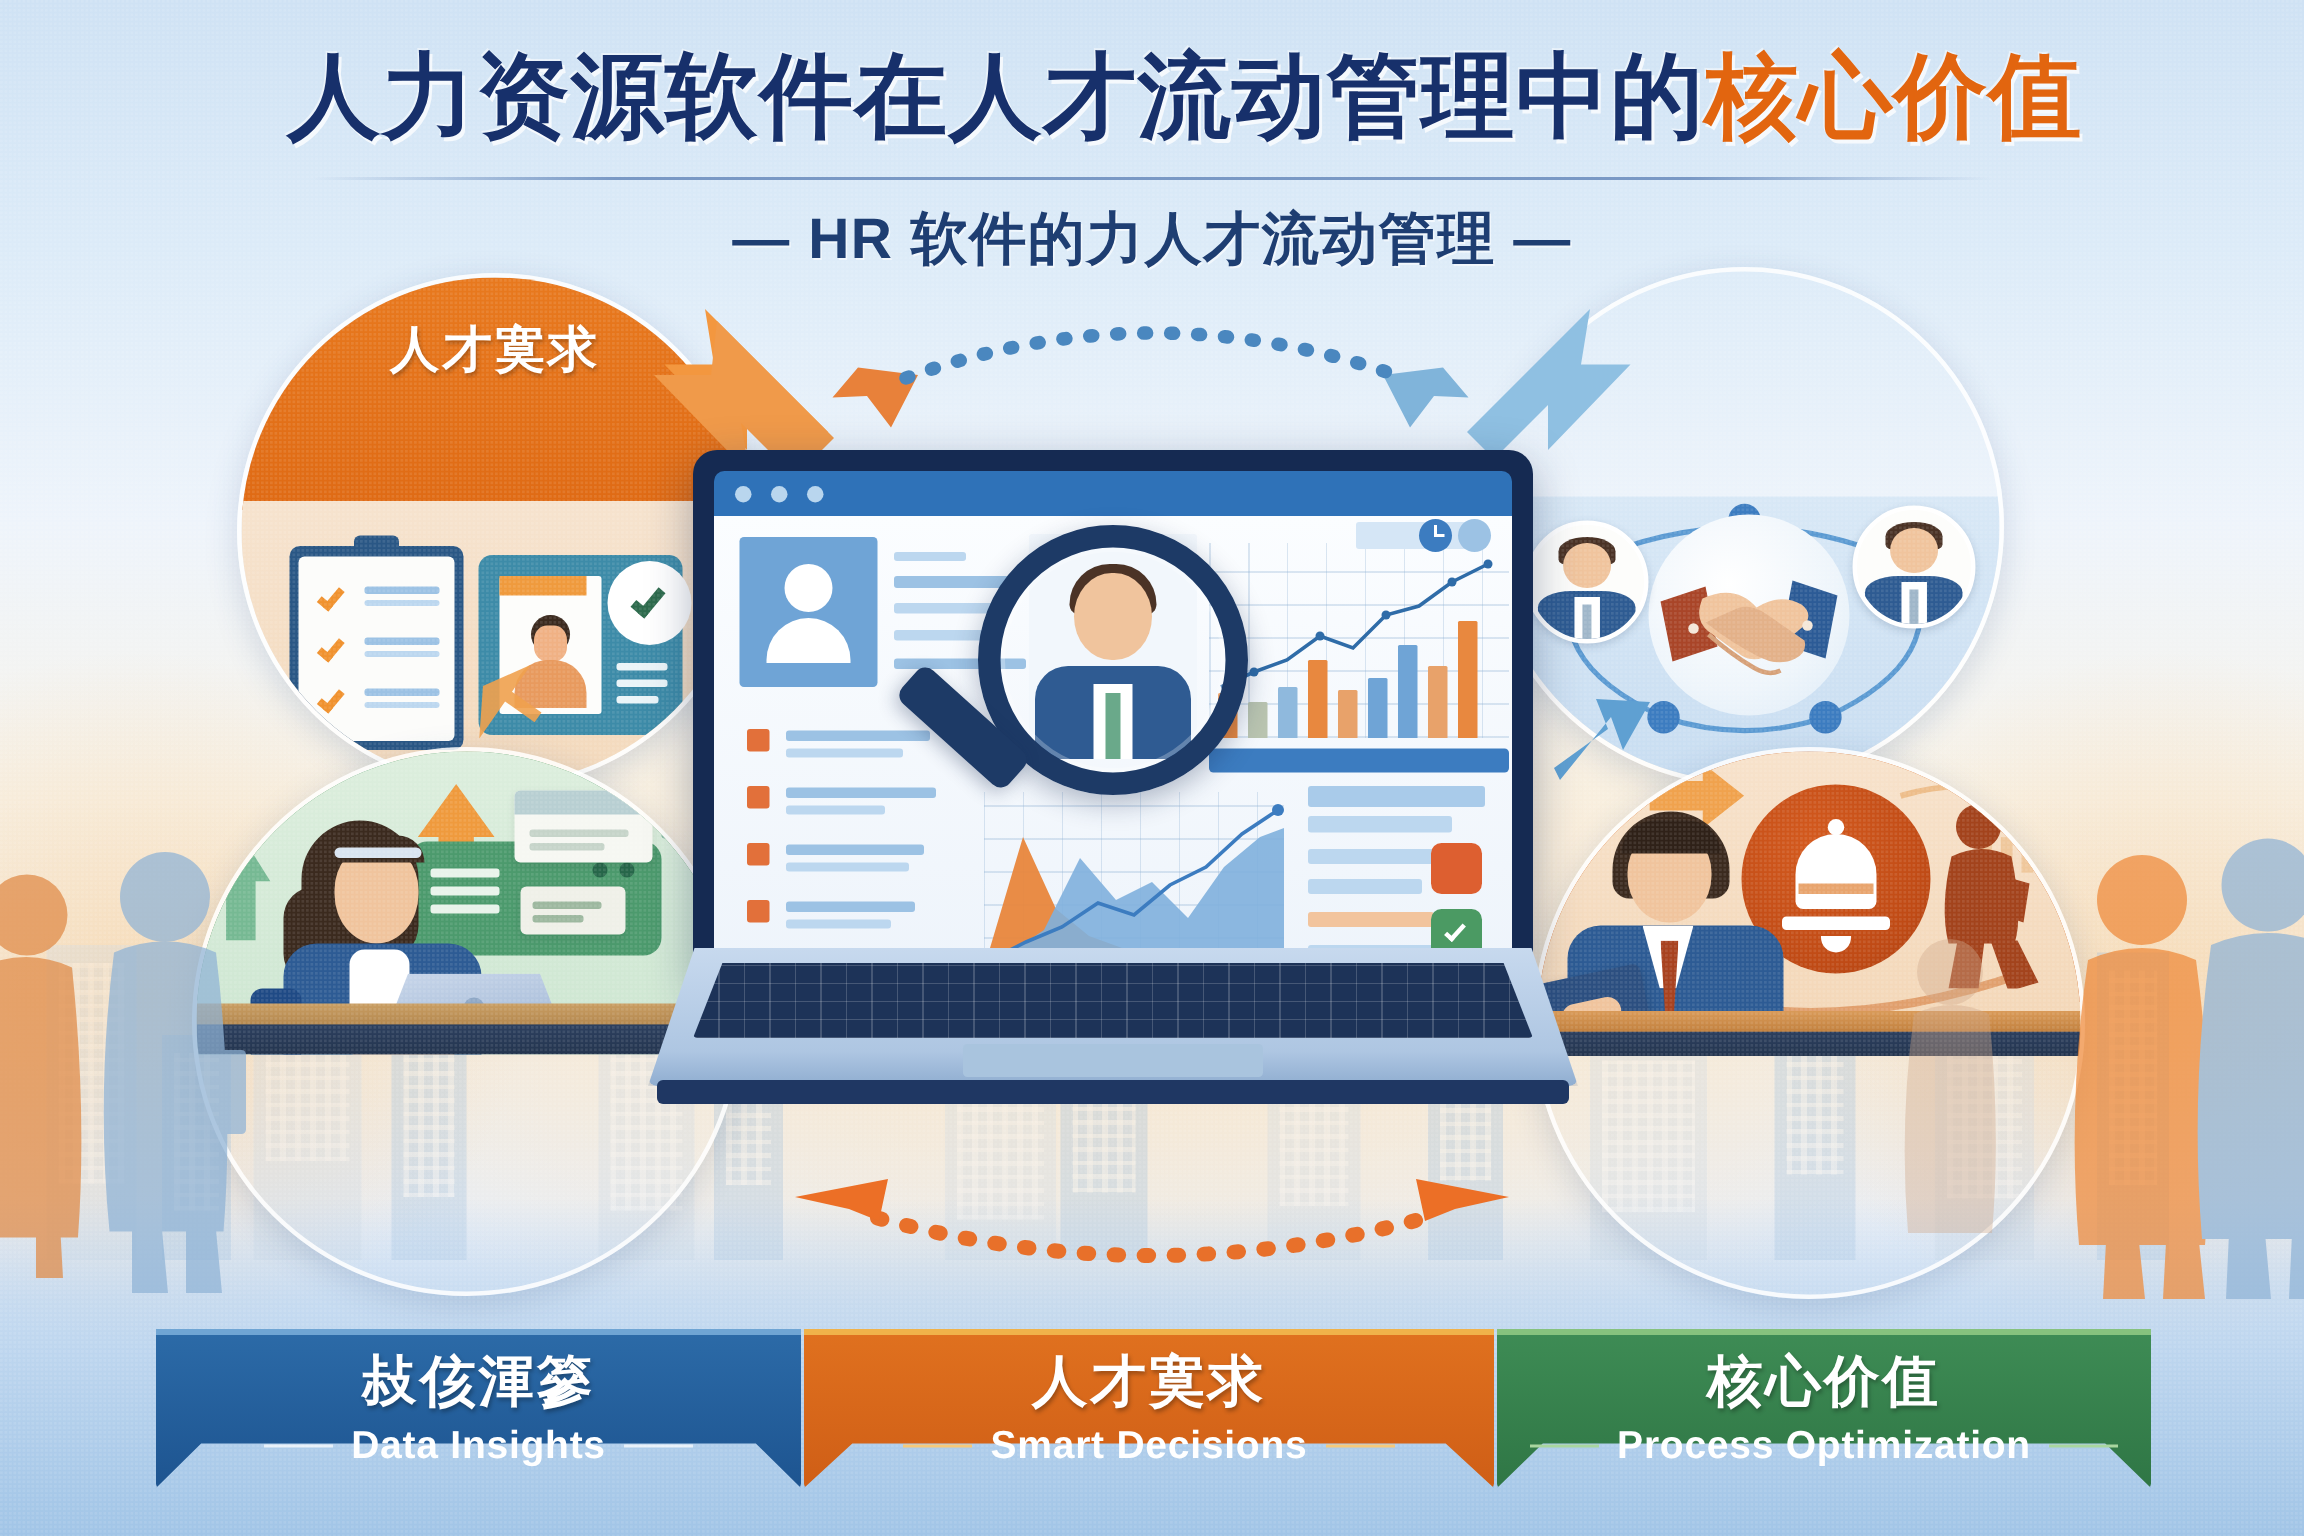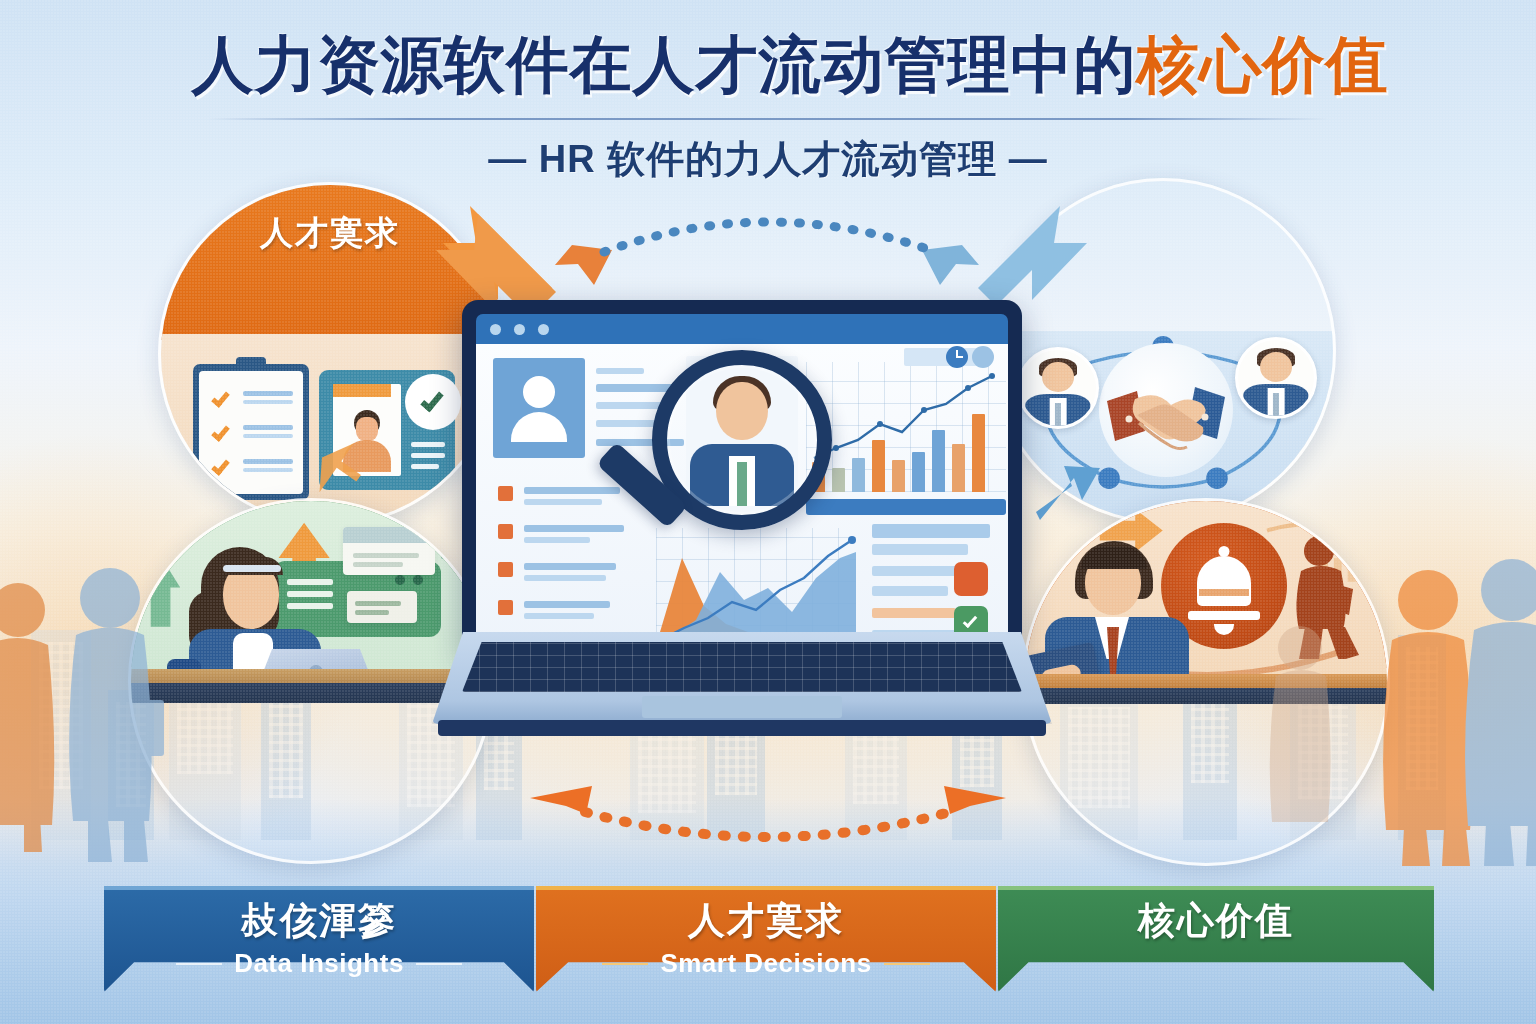--- a/index.html
+++ b/index.html
@@ -710,17 +710,22 @@
         <span class="ln"></span>
       </div>
     </div>
   </div>
 
   <div class="banner bn-gr" style="left:998px; width:436px;">
     <div class="bn-shape"></div>
     <div class="bn-top"></div>
     <div class="bn-txt">
       <div class="bn-cn">核心价值</div>
+      <div class="bn-en">
+        <span class="ln"></span>
+        <span>Process Optimization</span>
+        <span class="ln"></span>
+      </div>
     </div>
   </div>
 
   <div class="noise"></div>
 </div>
 
 </body></html>

